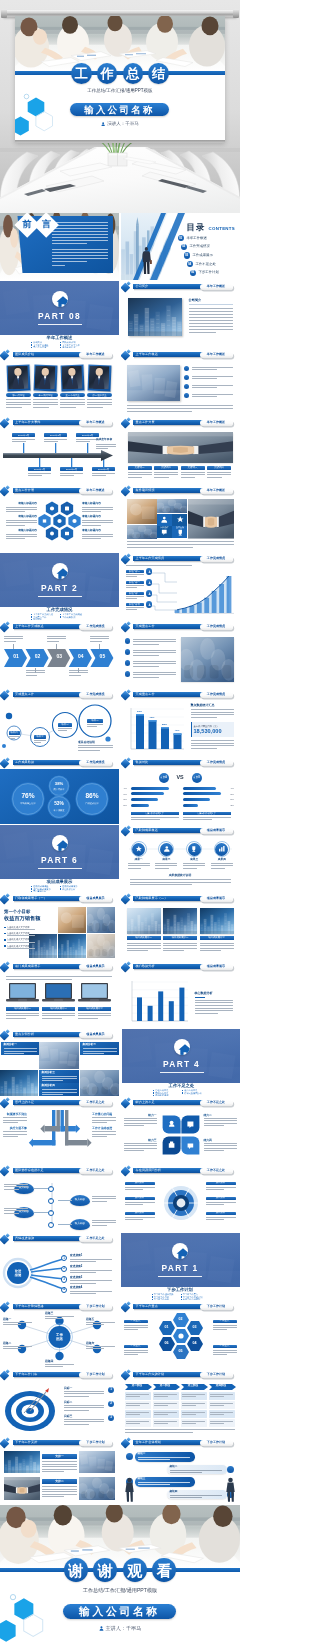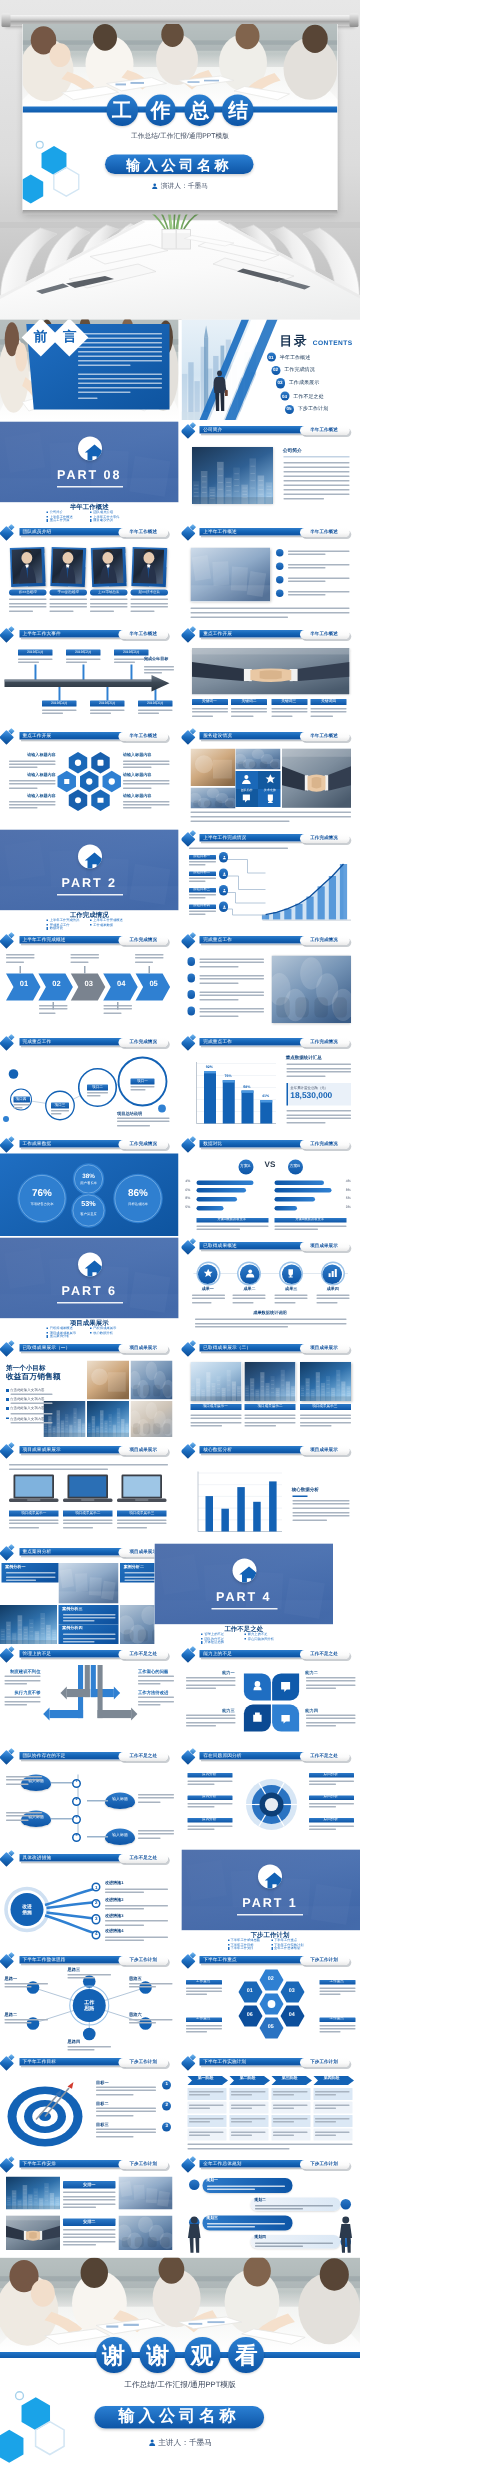--- a/index.html
+++ b/index.html
@@ -1928,21 +1928,21 @@
         <div style="position:absolute;left:41.5px;top:42.7px;font-size:2.7px;font-weight:bold;color:#fff;line-height:1">案例分析三</div>
         <div style="position:absolute;left:41.5px;top:46.90px;width:35.00px;height:.65px;background:rgba(255,255,255,.62);border-radius:.3px"></div>
         <div style="position:absolute;left:41.5px;top:49.10px;width:35.00px;height:.65px;background:rgba(255,255,255,.62);border-radius:.3px"></div>
         <div style="position:absolute;left:41.5px;top:51.30px;width:21.70px;height:.65px;background:rgba(255,255,255,.62);border-radius:.3px"></div>
         <div style="position:absolute;left:39px;top:54px;width:40px;height:13px;background:linear-gradient(150deg,#2171c0,#0d4f9c)"></div>
         <div style="position:absolute;left:41.5px;top:56.2px;font-size:2.7px;font-weight:bold;color:#fff;line-height:1">案例分析四</div>
         <div style="position:absolute;left:41.5px;top:60.40px;width:35.00px;height:.65px;background:rgba(255,255,255,.62);border-radius:.3px"></div>
         <div style="position:absolute;left:41.5px;top:62.60px;width:35.00px;height:.65px;background:rgba(255,255,255,.62);border-radius:.3px"></div>
         <div style="position:absolute;left:41.5px;top:64.80px;width:21.70px;height:.65px;background:rgba(255,255,255,.62);border-radius:.3px"></div>
       </div>
-      <div class="slide s-half" style="left:103px;top:1029px">
+      <div class="slide s-half" style="left:122px;top:1029px">
         <div class="part-hero">
     <svg viewBox="0 0 119 55" preserveAspectRatio="none" style="position:absolute;left:0;top:0;width:100%;height:100%;opacity:1">
    <defs>
               <linearGradient id="pg29" x1="0" y1="0" x2=".8" y2="1">
    <stop offset="0" stop-color="#cfdcea"></stop>
                 <stop offset=".52" stop-color="#8faac8"></stop>
                 <stop offset="1" stop-color="#42628c"></stop>
               </linearGradient>
             </defs>
    <rect width="119" height="55" fill="url(#pg29)"></rect>

